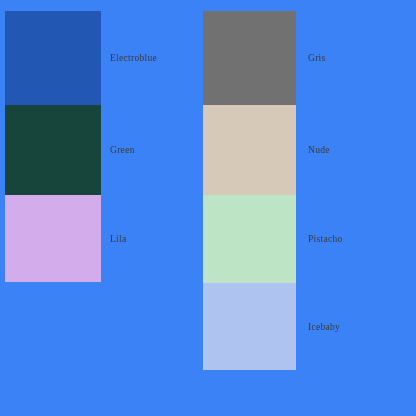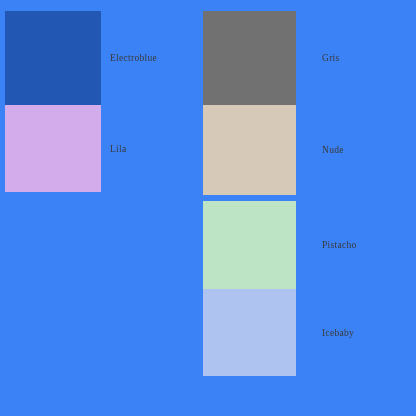--- a/index.html
+++ b/index.html
@@ -50,47 +50,51 @@
     white-space: nowrap;
     font-size: 9.5px;
     letter-spacing: 0.3px;
     color: #3a3a3a;
     font-family: "Liberation Serif", "DejaVu Serif", serif;
   }
   .left-column .swatch-label {
     left: 105px;
   }
   .right-column .swatch-label {
-    left: 119px;
+    left: 105px;
   }
 </style>
 </head>
 <body style="background: rgb(255, 255, 255);">
 
 <div class="palette-canvas" style="background: #3b82f6;">
   <div class="palette-column left-column">
       <div class="swatch-row" style="height: 94px;">
         <div class="swatch-chip" style="background: rgb(34, 88, 179);"></div>
         <span class="swatch-label" style="color: rgb(58, 58, 58);">Electroblue</span>
+      </div>
+      <div class="swatch-row" style="height: 90px;">
+        <div class="swatch-chip" style="background: rgb(23, 69, 60);"></div>
+        <span class="swatch-label" style="color: rgb(58, 58, 58);">Green</span>
       </div>
       <div class="swatch-row" style="height: 87px;">
         <div class="swatch-chip" style="background: rgb(210, 172, 235);"></div>
         <span class="swatch-label" style="color: rgb(58, 58, 58);">Lila</span>
       </div>
     </div>
   <div class="palette-column right-column">
       <div class="swatch-row" style="height: 94px;">
         <div class="swatch-chip" style="background: rgb(113, 113, 113);"></div>
         <span class="swatch-label" style="color: rgb(58, 58, 58);">Gris</span>
       </div>
       <div class="swatch-row" style="height: 90px;">
         <div class="swatch-chip" style="background: rgb(214, 201, 184);"></div>
         <span class="swatch-label" style="color: rgb(58, 58, 58);">Nude</span>
       </div>
-      <div class="swatch-row" style="height: 88px; margin-top: 6px;">
+      <div class="swatch-row" style="height: 88px;">
         <div class="swatch-chip" style="background: rgb(189, 229, 197);"></div>
         <span class="swatch-label" style="color: rgb(58, 58, 58);">Pistacho</span>
       </div>
       <div class="swatch-row" style="height: 87px;">
         <div class="swatch-chip" style="background: rgb(175, 195, 240);"></div>
         <span class="swatch-label" style="color: rgb(58, 58, 58);">Icebaby</span>
       </div>
     </div>
 </div>
 

